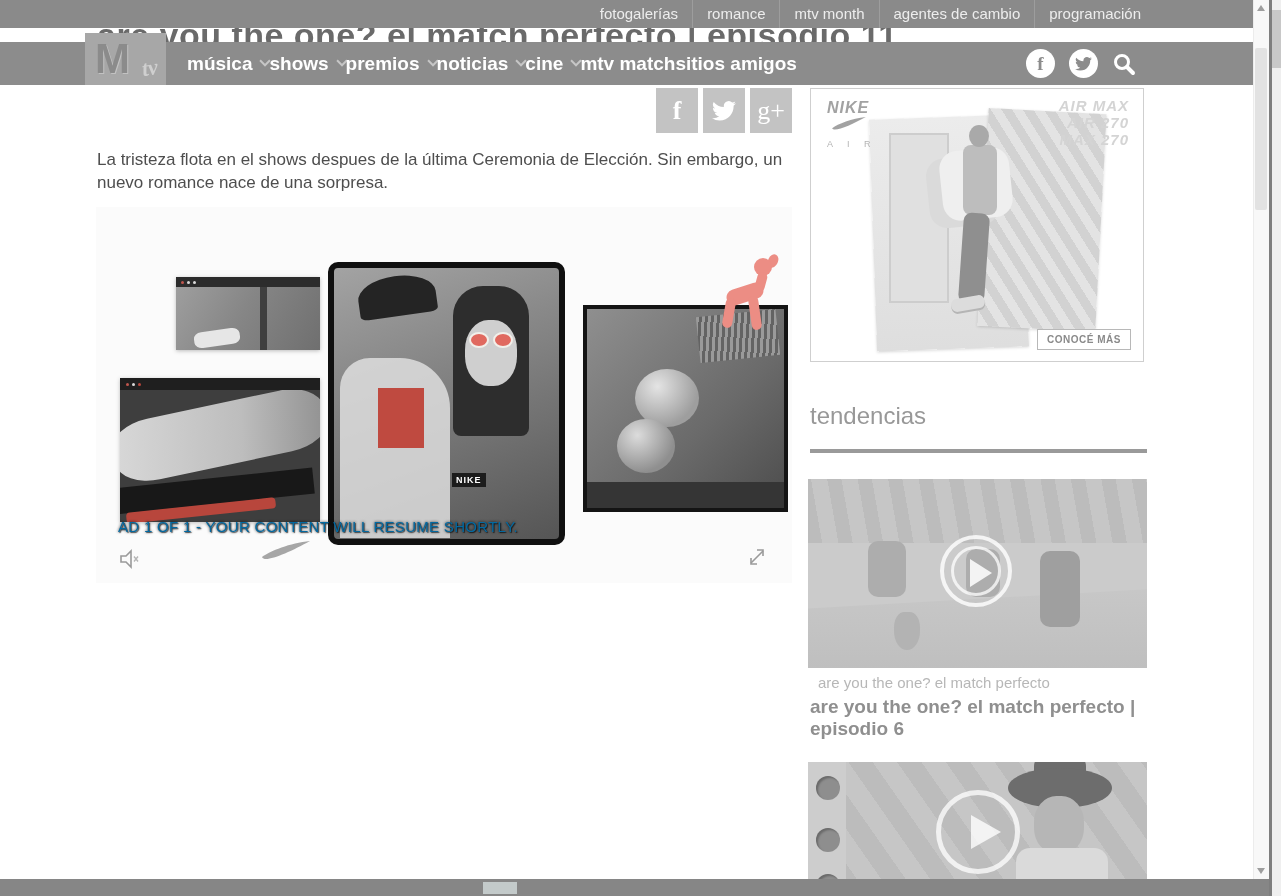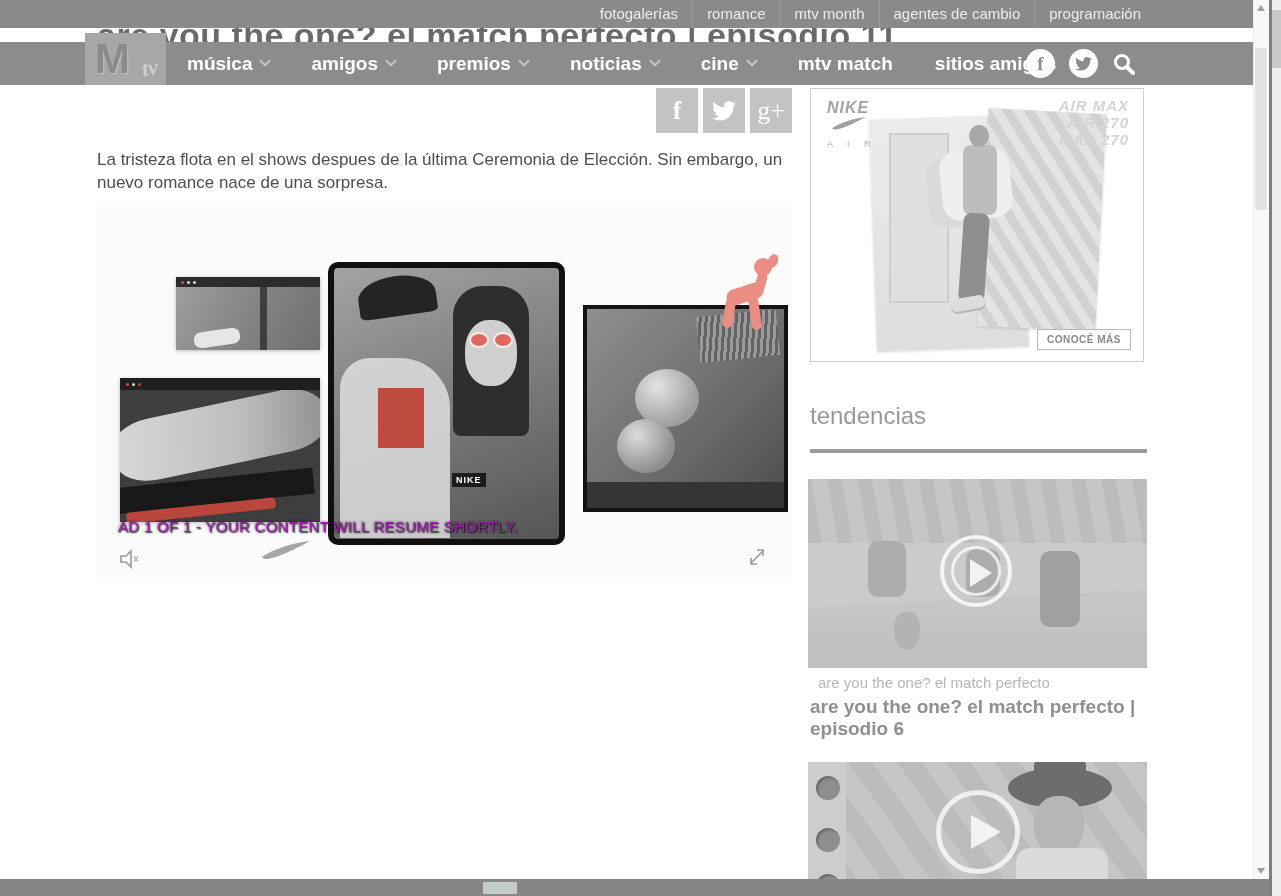--- a/index.html
+++ b/index.html
@@ -20,21 +20,21 @@
 
   
   #navbar { left:0; top:42px; width:1253px; height:43px; background:#8c8c8c; z-index:2; }
   #gapband { left:0; top:28px; width:1253px; height:14px; background:#fff; z-index:0; }
   #mtv-logo { left:85px; top:33px; width:81px; height:52px; background:#a7a7a7; z-index:3;
     cursor:pointer; }
   #mtv-logo .m { position:absolute; left:10px; top:2px; font-size:42px; font-weight:bold;
     color:#8b8b8b; text-shadow:1px 1px 0 #c2c2c2; }
   #mtv-logo .tv { position:absolute; right:8px; bottom:4px; font-family:"Liberation Serif",serif;
     font-style:italic; font-weight:bold; font-size:22px; color:#cfcfcf; transform:rotate(-10deg); }
-  #nav-items { left:187px; top:42px; height:43px; z-index:3; display:flex; align-items:center; gap:42px; }
+  #nav-items { left:187px; top:42px; height:43px; z-index:3; display:flex; align-items:center; }
   .nav-item { display:flex; align-items:center; color:#fff; font-size:19px; font-weight:bold;
     cursor:pointer; white-space:nowrap; }
   .chev { width:8px; height:8px; border-right:2px solid rgba(255,255,255,.5);
     border-bottom:2px solid rgba(255,255,255,.5); transform:rotate(45deg);
     margin-left:9px; margin-top:-5px; }
   #nav-social { left:1026px; top:42px; height:43px; z-index:3; display:flex; align-items:center; gap:14px; }
   .soc-circle { width:29px; height:29px; border-radius:50%; background:#fff; color:#8c8c8c;
     display:flex; align-items:center; justify-content:center; cursor:pointer; }
   .soc-circle .fb { font-family:"Liberation Serif",serif; font-weight:bold; font-size:19px; }
   #nav-search { cursor:pointer; display:flex; align-items:center; }
@@ -86,21 +86,21 @@
   #photo-right .gel2 { position:absolute; left:30px; top:110px; width:58px; height:54px; background:radial-gradient(circle at 35% 30%,#dcdcdc,#8f8f8f 70%); border-radius:50%; }
   #photo-right .dark-band { position:absolute; left:0; bottom:0; width:100%; height:26px; background:#353535; }
   #balloon { left:622px; top:51px; width:60px; height:80px; }
   #balloon div { position:absolute; background:#ec8d84; }
   #balloon .head { right:6px; top:0; width:18px; height:18px; border-radius:50%; }
   #balloon .ear { right:0; top:-4px; width:10px; height:14px; border-radius:50%; transform:rotate(25deg); }
   #balloon .neck { right:12px; top:14px; width:10px; height:20px; border-radius:6px; transform:rotate(15deg); }
   #balloon .bodyp { left:8px; top:28px; width:38px; height:16px; border-radius:10px; transform:rotate(-18deg); }
   #balloon .leg1 { left:6px; top:40px; width:10px; height:30px; border-radius:6px; transform:rotate(10deg); }
   #balloon .leg2 { left:32px; top:38px; width:10px; height:34px; border-radius:6px; transform:rotate(-8deg); }
-  #ad-banner { left:22px; top:311px; color:#a21caf; font-size:15px; letter-spacing:.3px;
+  #ad-banner { left:22px; top:311px; color:#0369a1; font-size:15px; letter-spacing:.3px;
     text-shadow:0 0 3px rgba(0,0,0,.85), 1px 1px 1px rgba(0,0,0,.6); z-index:4; }
   #mute-btn { left:22px; top:340px; cursor:pointer; }
   #player-swoosh { left:164px; top:334px; }
   #fullscreen-btn { left:648px; top:337px; cursor:pointer; }
 
   
   #side-ad { left:810px; top:88px; width:334px; height:274px; background:#fff; border:1px solid #cfcfcf; overflow:hidden; cursor:pointer; }
   #nikeair { left:16px; top:10px; }
   #nikeair .brand { font-style:italic; font-weight:bold; font-size:16px; color:#a2a2a2; letter-spacing:1px; }
   #nikeair .air { font-size:9px; color:#b4b4b4; letter-spacing:6px; margin-top:8px; }
@@ -185,21 +185,21 @@
 <div class="abs" id="mtv-logo">
   <span class="m">M</span>
   <span class="tv">tv</span>
 </div>
 <div class="abs" id="nav-items">
   <span class="nav-item">
       <span>música</span>
       <span class="chev"></span>
     </span>
   <span class="nav-item">
-      <span>amigos</span>
+      <span>shows</span>
       <span class="chev"></span>
     </span>
   <span class="nav-item">
       <span>premios</span>
       <span class="chev"></span>
     </span>
   <span class="nav-item">
       <span>noticias</span>
       <span class="chev"></span>
     </span>

